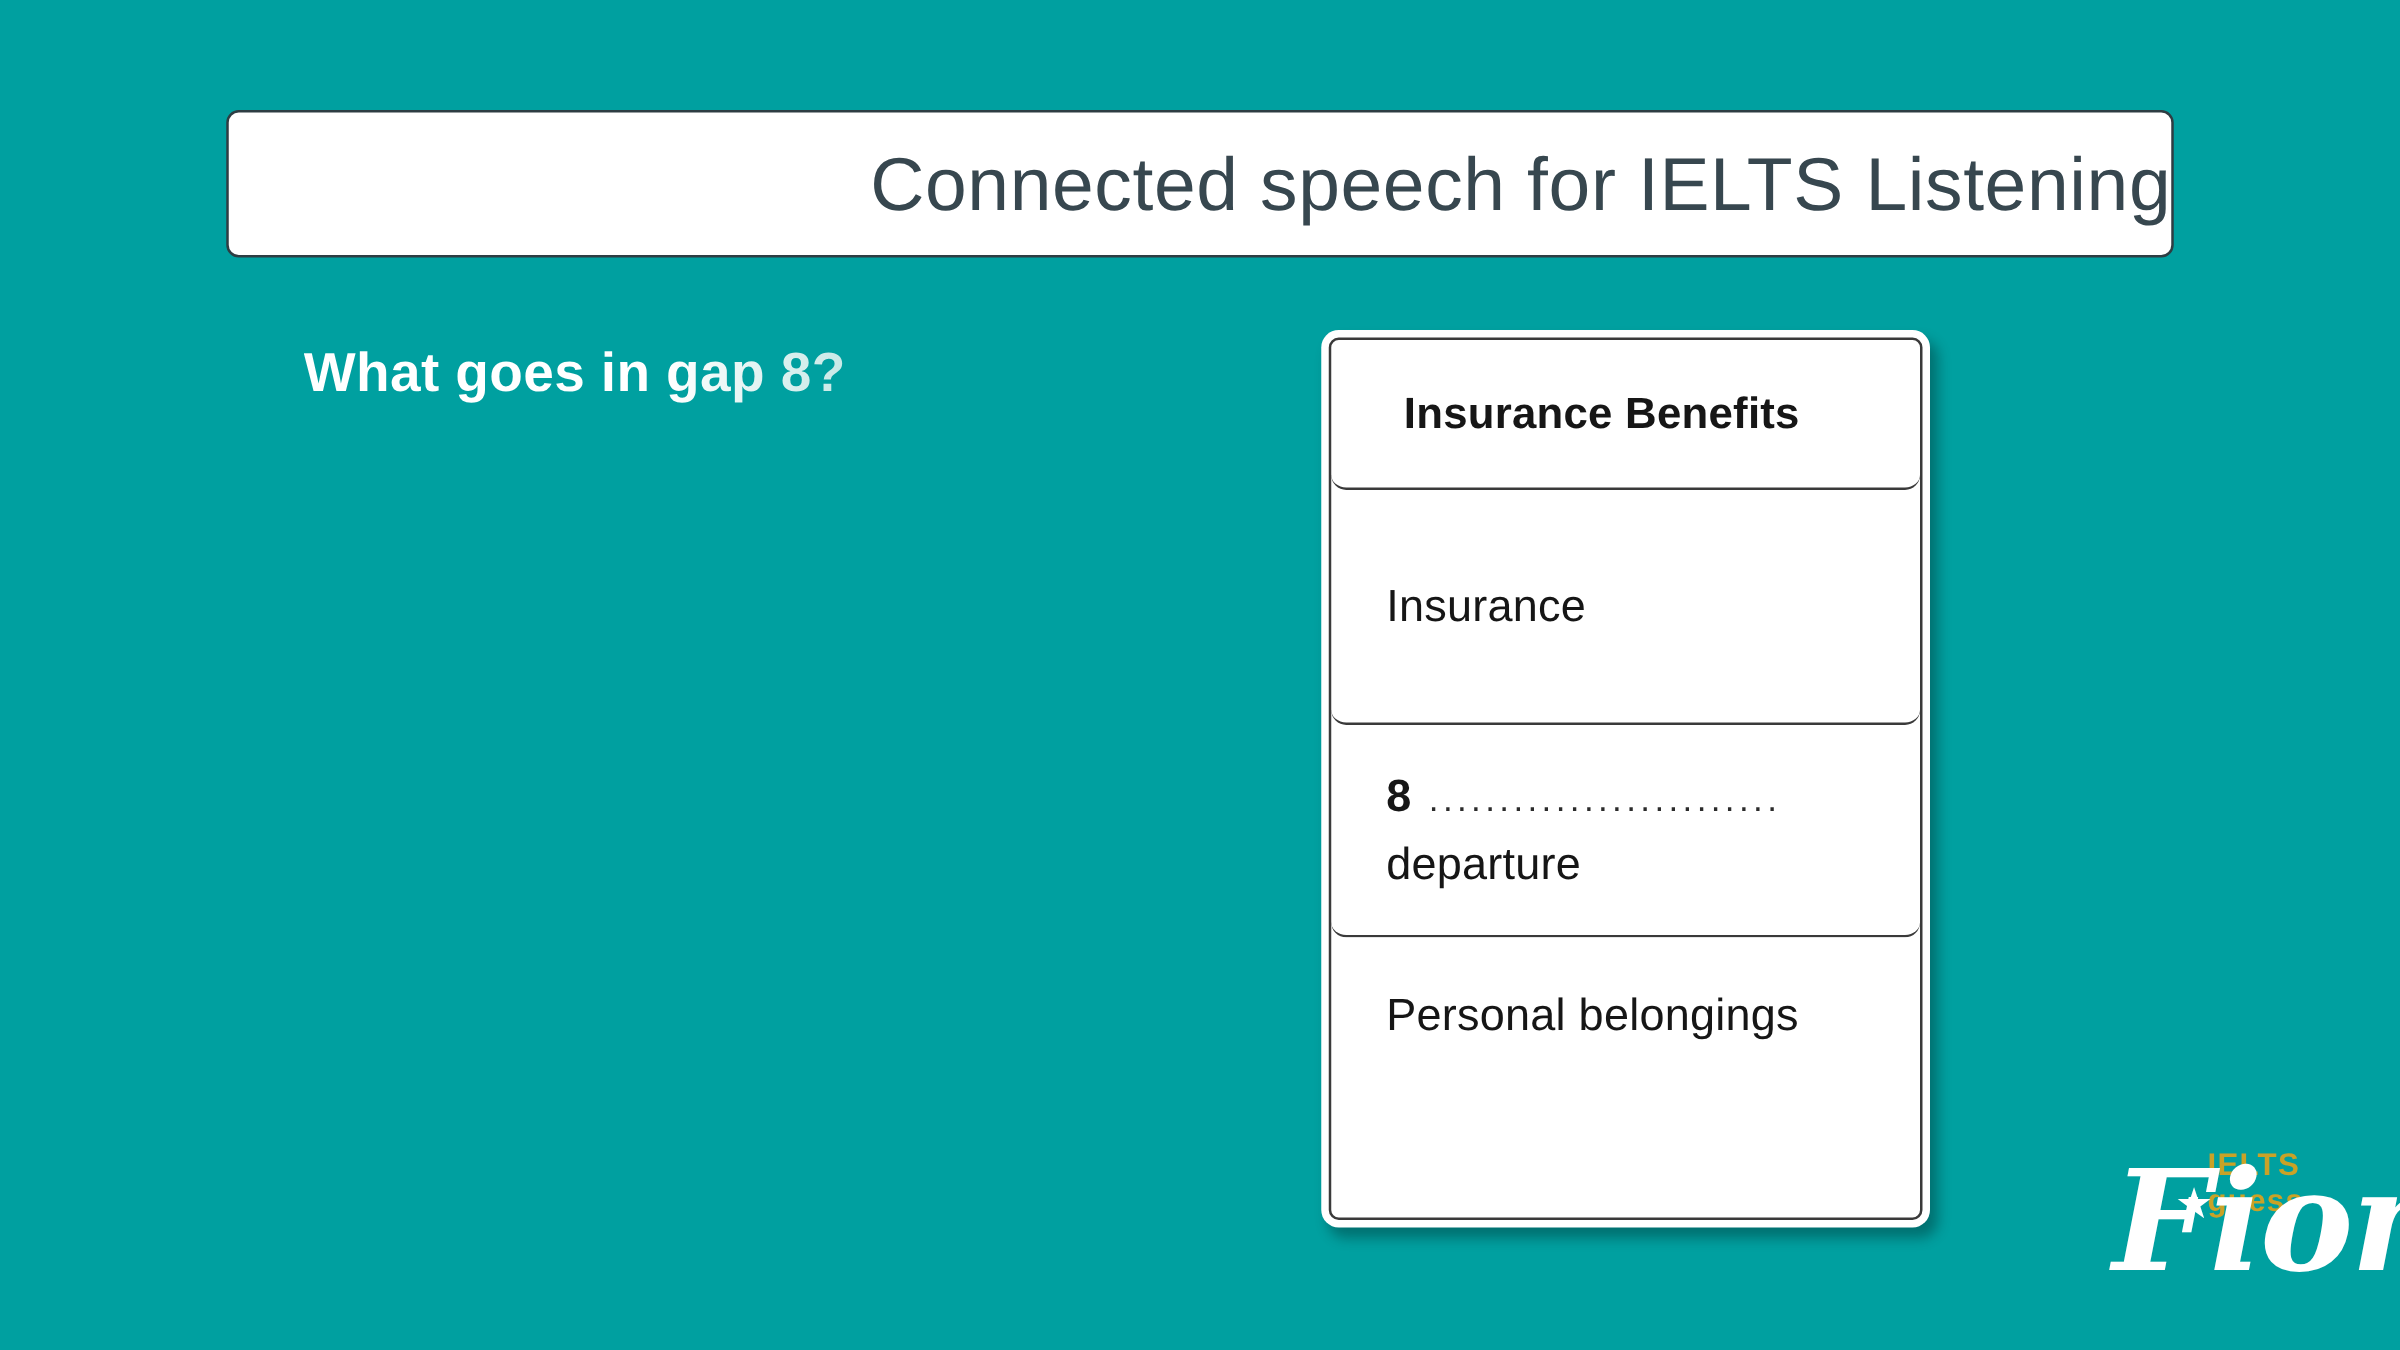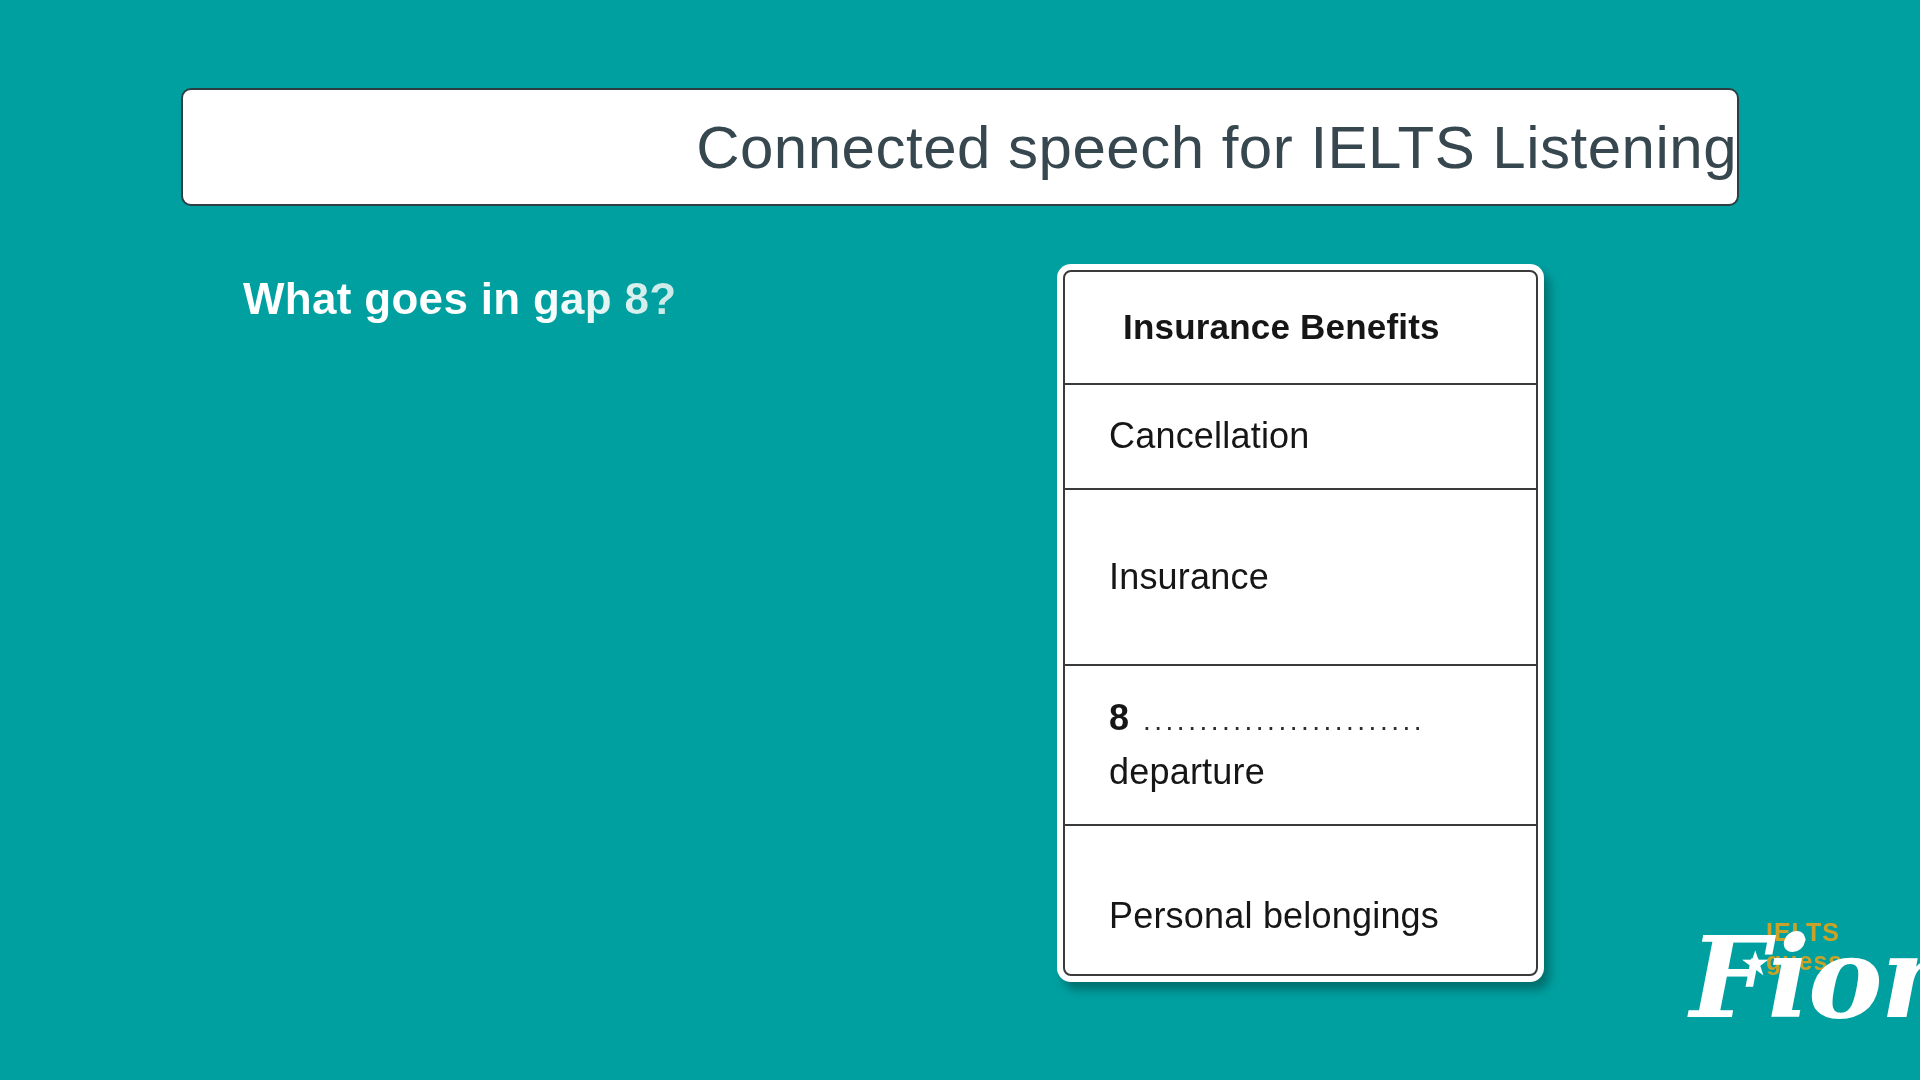--- a/index.html
+++ b/index.html
@@ -97,37 +97,38 @@
     flex-direction: column;
   }
   .trow {
     border-bottom: 2px solid #3A3A3A;
     box-sizing: border-box;
     padding-left: 44px;
     display: flex;
     flex-direction: column;
     justify-content: center;
     color: #161616;
+    border-radius: 12px;
   }
   .trow:last-child { border-bottom: none; }
 
   .trow-header {
     height: 120px;
     justify-content: center;
     padding-left: 58px;
   }
   .header-text {
     font-size: 35px;
     font-weight: bold;
     letter-spacing: 0.2px;
   }
   .trow-1 { height: 112px; }
   .trow-2 { height: 188px; }
   .trow-3 { height: 170px; }
-  .trow-4 { height: 124px; margin-top: 32px; }
+  .trow-4 { height: 124px; }
 
   .cell-text {
     font-size: 36px;
     font-weight: normal;
     letter-spacing: 0.2px;
   }
   .gap-line {
     display: flex;
     align-items: baseline;
     gap: 14px;
@@ -199,23 +200,20 @@
     <div class="prompt-line">What goes in gap 8?</div>
   </div>
 
   <div class="table-card">
     <div class="table-inner">
 
       <div class="trow trow-header">
         <span class="header-text">Insurance Benefits</span>
       </div>
 
-      <div class="trow trow-1">
-        <span class="cell-text">Cancellation</span>
-      </div>
 
       <div class="trow trow-2">
         <span class="cell-text">Insurance</span>
       </div>
 
       <div class="trow trow-3">
         <div class="gap-line">
           <span class="gap-num">8</span>
           <span class="gap-dots">....................................</span>
         </div>

